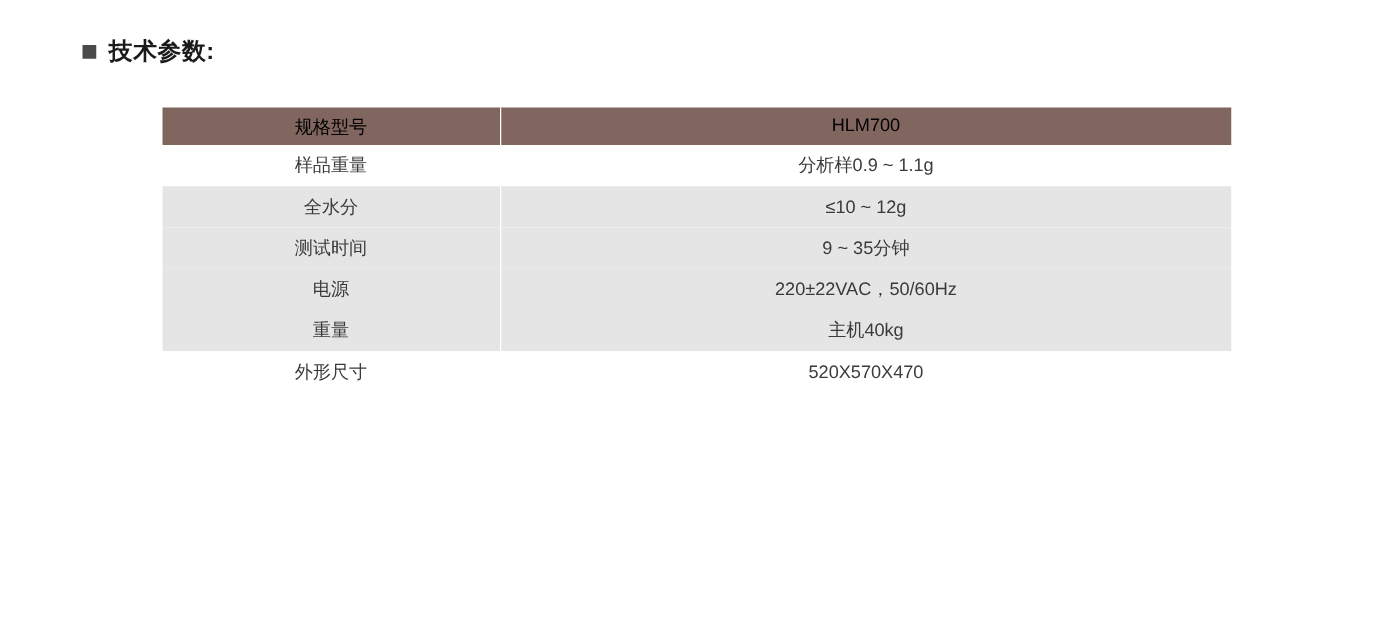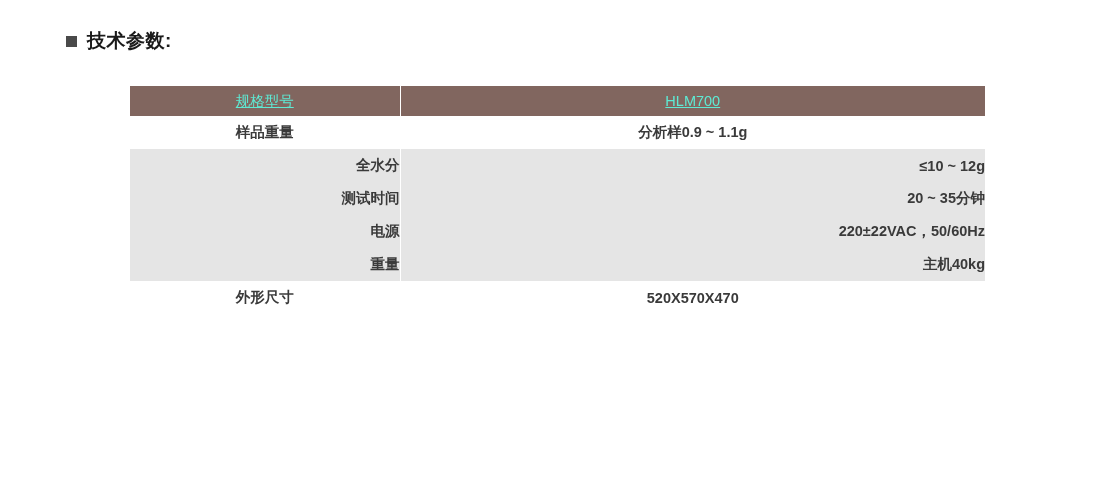--- a/index.html
+++ b/index.html
@@ -46,39 +46,37 @@
     width: 855px;
     border-collapse: collapse;
     table-layout: fixed;
   }
   .spec-table th, .spec-table td {
     height: 33px;
     padding: 0;
     text-align: center;
     vertical-align: middle;
     font-size: 14.5px;
-    font-weight: bold;
+    font-weight: normal;
     color: #3a3a3a;
   }
   .spec-table col.c1 { width: 270px; }
   .spec-table col.c2 { width: 585px; }
   .spec-table thead th {
     background: #81665f;
-    color: #5eead4;
+    color: #000000;
     font-size: 14.5px;
     height: 30px;
     font-weight: normal;
-    text-decoration: underline;
   }
   .spec-table thead th.hdr-left {
     border-right: 1px solid #ffffff;
   }
   .spec-table tbody tr.shade td {
     background: #e5e5e5;
-    text-align: right;
   }
   .spec-table tbody tr.plain td {
     background: #ffffff;
   }
   .spec-table tbody td.cell-left {
     border-right: 1px solid #ffffff;
   }
 </style>
 </head>
 <body>
@@ -105,21 +103,21 @@
       <tr class="plain">
         <td class="cell-left">样品重量</td>
         <td>分析样0.9 ~ 1.1g</td>
       </tr>
       <tr class="shade">
         <td class="cell-left">全水分</td>
         <td>≤10 ~ 12g</td>
       </tr>
       <tr class="shade">
         <td class="cell-left">测试时间</td>
-        <td>20 ~ 35分钟</td>
+        <td>9 ~ 35分钟</td>
       </tr>
       <tr class="shade">
         <td class="cell-left">电源</td>
         <td>220±22VAC，50/60Hz</td>
       </tr>
       <tr class="shade">
         <td class="cell-left">重量</td>
         <td>主机40kg</td>
       </tr>
       <tr class="plain">

